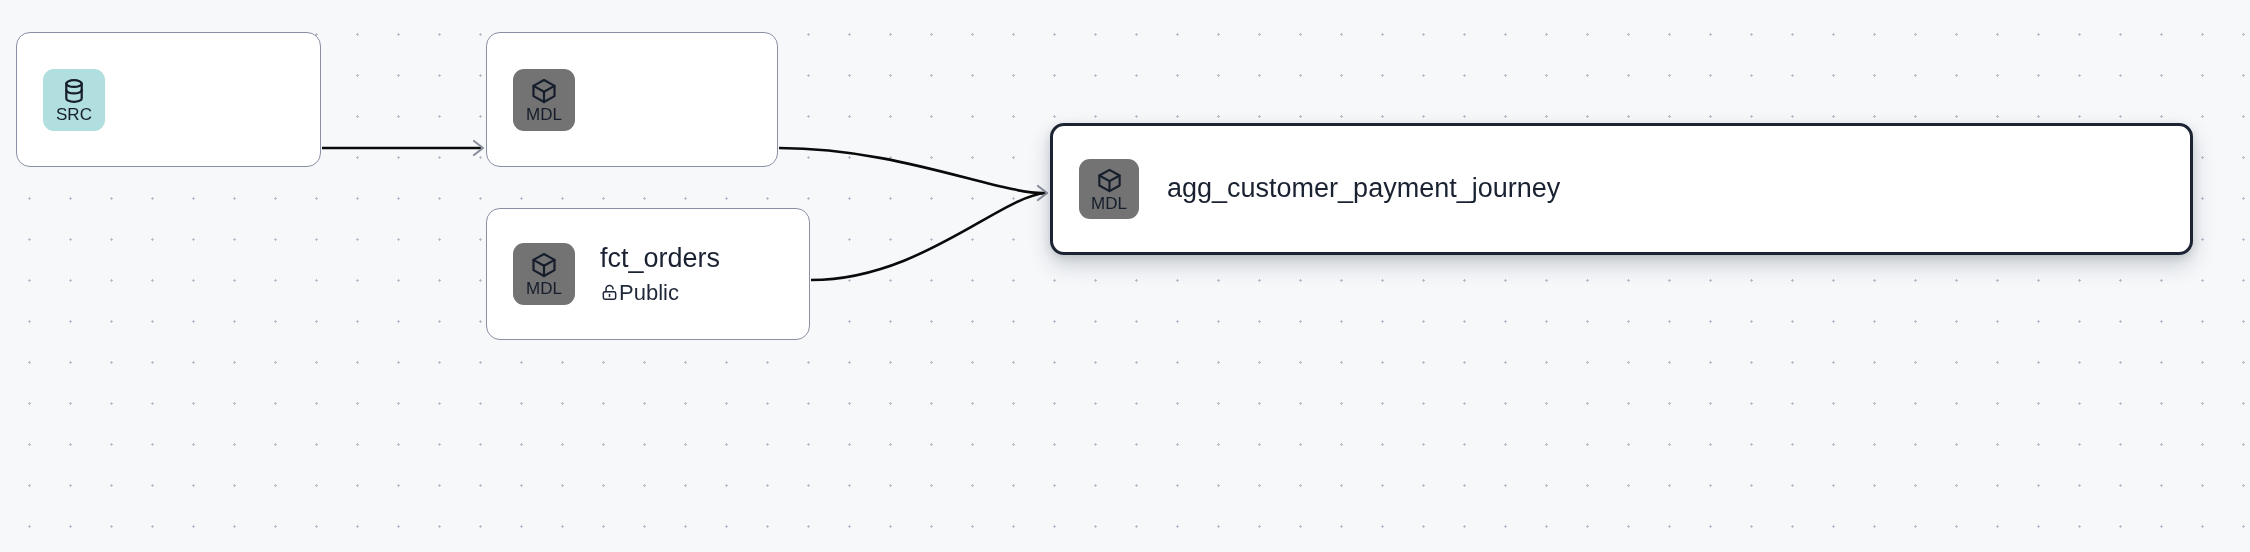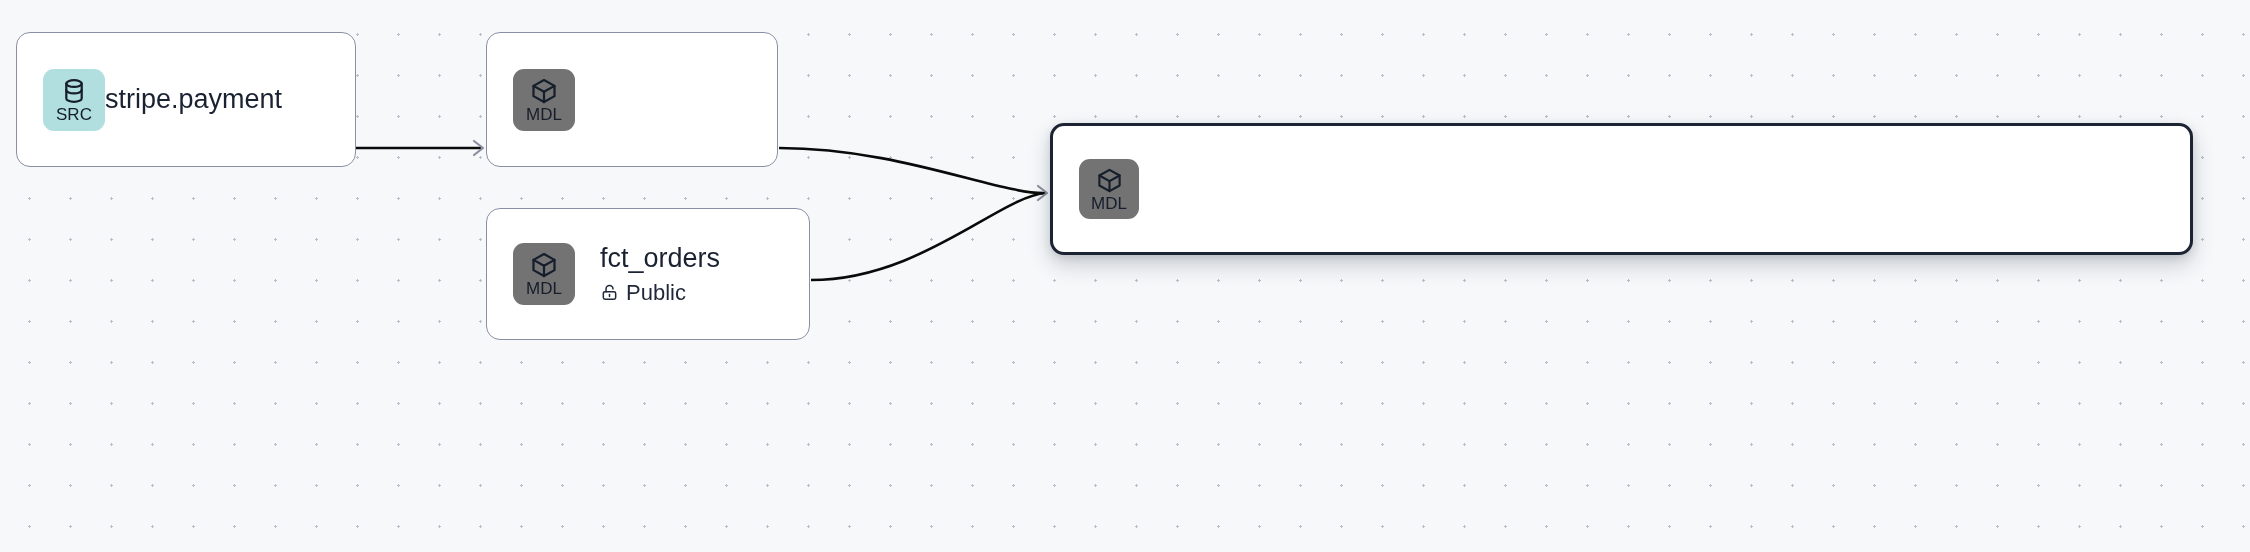--- a/index.html
+++ b/index.html
@@ -56,31 +56,30 @@
   .node-title {
     font-size:27px;
     font-weight:400;
     color:#1a2232;
     line-height:1.15;
     white-space:nowrap;
   }
   .node-sub {
     display:flex;
     align-items:center;
-    gap:7px;
     font-size:22px;
     color:#1f2838;
     line-height:1.15;
     margin-top:6px;
     white-space:nowrap;
   }
   .node-sub svg { display:block; flex:0 0 auto; }
 
   
-  #node-stripe-payment      { left:16px;   top:32px;  width:340px; height:135px; padding-left:26px; }
+  #node-stripe-payment      { left:16px;   top:32px;  width:305px; height:135px; padding-left:26px; gap:28px; }
   #node-stg-payments        { left:486px;  top:32px;  width:292px; height:135px; padding-left:26px; gap:28px; }
   #node-fct-orders          { left:486px;  top:208px; width:324px; height:132px; padding-left:26px; gap:25px; }
   #node-agg-customer        { left:1050px; top:123px; width:1143px; height:132px; padding-left:26px; gap:28px; }
   #node-agg-customer .badge { width:60px; height:60px; }
 </style>
 </head>
 <body>
 
 <div id="canvas">
 
@@ -99,23 +98,20 @@
   </svg>
 
   <div class="node" id="node-stripe-payment">
     <div class="badge src">
       <svg width="28" height="28" viewBox="0 0 24 24" fill="none" stroke="#161d2b" stroke-width="1.9" stroke-linecap="round" stroke-linejoin="round">
         <ellipse cx="12" cy="5.6" rx="6.6" ry="2.9"></ellipse>
         <path d="M5.4 5.6 V 18.4 C 5.4 20 8.4 21.3 12 21.3 C 15.6 21.3 18.6 20 18.6 18.4 V 5.6"></path>
         <path d="M5.4 11.2 C 5.4 12.8 8.4 14.1 12 14.1 C 15.6 14.1 18.6 12.8 18.6 11.2"></path>
       </svg>
       <span class="badge-label">SRC</span>
-    </div>
-    <div class="node-body">
-      <div class="node-title">stripe.payment</div>
     </div>
   </div>
 
   <div class="node" id="node-stg-payments">
     <div class="badge mdl">
       <svg width="28" height="28" viewBox="0 0 24 24" fill="none" stroke="#161d2b" stroke-width="1.9" stroke-linecap="round" stroke-linejoin="round">
         <path d="M12 2.6 L 21 7.6 L 12 12.6 L 3 7.6 Z"></path>
         <path d="M3 7.6 V 16.4 L 12 21.4 V 12.6"></path>
         <path d="M21 7.6 V 16.4 L 12 21.4"></path>
       </svg>
@@ -147,15 +143,18 @@
 
   <div class="node selected" id="node-agg-customer">
     <div class="badge mdl">
       <svg width="27" height="27" viewBox="0 0 24 24" fill="none" stroke="#161d2b" stroke-width="1.9" stroke-linecap="round" stroke-linejoin="round">
         <path d="M12 2.6 L 21 7.6 L 12 12.6 L 3 7.6 Z"></path>
         <path d="M3 7.6 V 16.4 L 12 21.4 V 12.6"></path>
         <path d="M21 7.6 V 16.4 L 12 21.4"></path>
       </svg>
       <span class="badge-label">MDL</span>
     </div>
+    <div class="node-body">
+      <div class="node-title">agg_customer_payment_journey</div>
+    </div>
   </div>
 
 </div>
 
 </body></html>

